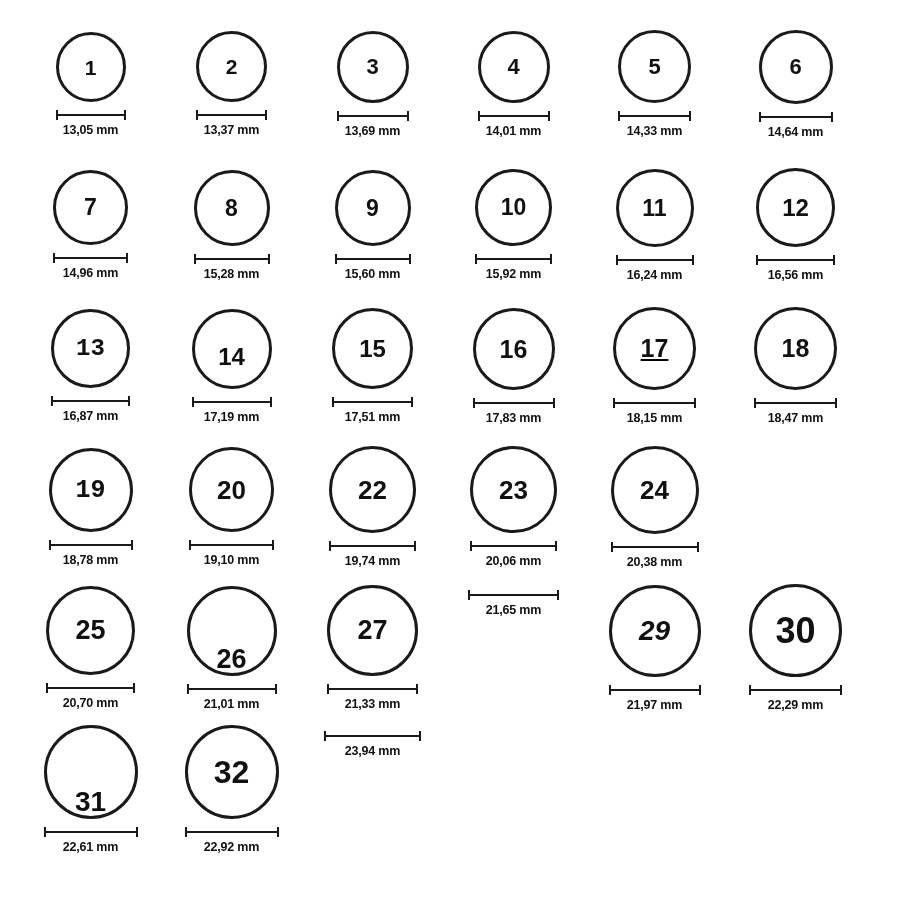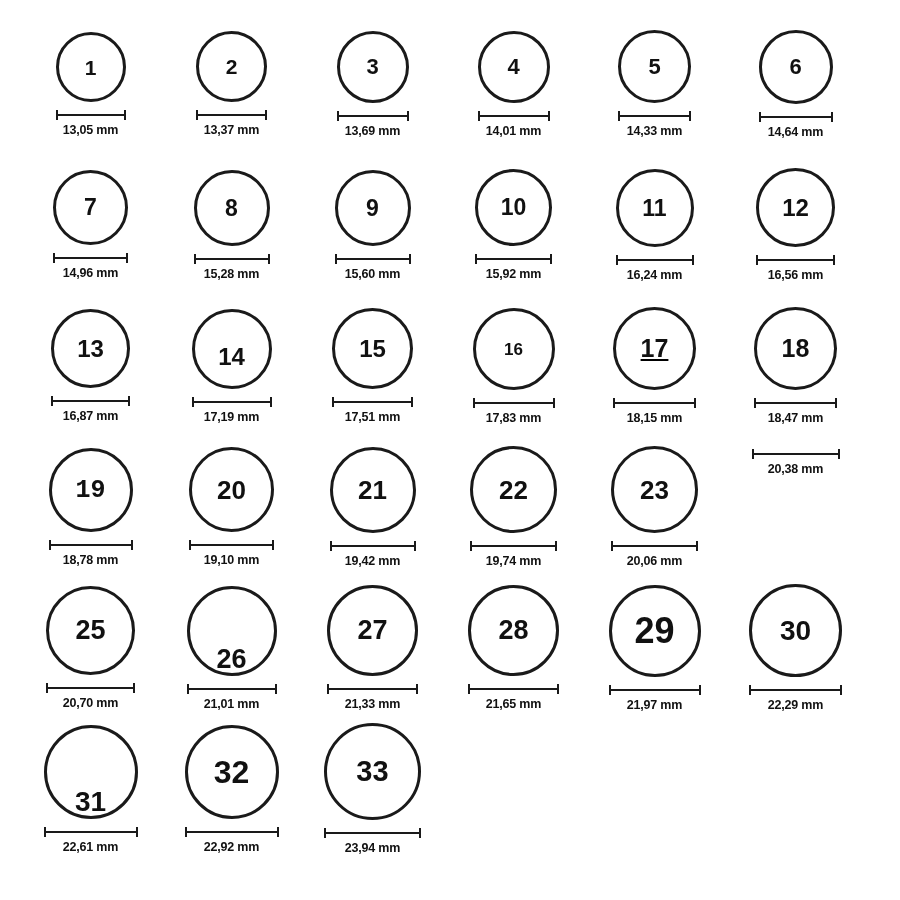--- a/index.html
+++ b/index.html
@@ -228,21 +228,21 @@
           <div class="bar" style="width: 79px;">
             <span class="tick left"></span>
             <span class="tick right"></span>
           </div>
         </div>
         <div class="mm">16,56 mm</div>
       </div>
     </div>
     <div class="row">
       <div class="cell">
-        <div class="ring" style="width: 79px; height: 79px; margin-top: 9px;">
+        <div class="ring" style="width: 79px; height: 79px; margin-top: 9px; font-family: Liberation Mono, monospace;">
           <span class="ring-label" style="font-size: 24px;">13</span>
         </div>
         <div class="measure">
           <div class="bar" style="width: 79px;">
             <span class="tick left"></span>
             <span class="tick right"></span>
           </div>
         </div>
         <div class="mm">16,87 mm</div>
       </div>
@@ -265,21 +265,21 @@
         <div class="measure">
           <div class="bar" style="width: 81px;">
             <span class="tick left"></span>
             <span class="tick right"></span>
           </div>
         </div>
         <div class="mm">17,51 mm</div>
       </div>
       <div class="cell">
         <div class="ring" style="width: 82px; height: 82px; margin-top: 8px;">
-          <span class="ring-label" style="font-size: 17px;">16</span>
+          <span class="ring-label" style="font-size: 25px;">16</span>
         </div>
         <div class="measure">
           <div class="bar" style="width: 82px;">
             <span class="tick left"></span>
             <span class="tick right"></span>
           </div>
         </div>
         <div class="mm">17,83 mm</div>
       </div>
       <div class="cell">
@@ -326,32 +326,20 @@
         </div>
         <div class="measure">
           <div class="bar" style="width: 85px;">
             <span class="tick left"></span>
             <span class="tick right"></span>
           </div>
         </div>
         <div class="mm">19,10 mm</div>
       </div>
       <div class="cell">
-        <div class="ring" style="width: 86px; height: 86px; margin-top: 6px;">
-          <span class="ring-label" style="font-size: 26px;">21</span>
-        </div>
-        <div class="measure">
-          <div class="bar" style="width: 86px;">
-            <span class="tick left"></span>
-            <span class="tick right"></span>
-          </div>
-        </div>
-        <div class="mm">19,42 mm</div>
-      </div>
-      <div class="cell">
         <div class="ring" style="width: 87px; height: 87px; margin-top: 5px;">
           <span class="ring-label" style="font-size: 26px;">22</span>
         </div>
         <div class="measure">
           <div class="bar" style="width: 87px;">
             <span class="tick left"></span>
             <span class="tick right"></span>
           </div>
         </div>
         <div class="mm">19,74 mm</div>
@@ -362,20 +350,23 @@
         </div>
         <div class="measure">
           <div class="bar" style="width: 87px;">
             <span class="tick left"></span>
             <span class="tick right"></span>
           </div>
         </div>
         <div class="mm">20,06 mm</div>
       </div>
       <div class="cell">
+        <div class="ring" style="width: 88px; height: 88px; margin-top: 5px;">
+          <span class="ring-label" style="font-size: 26px;">24</span>
+        </div>
         <div class="measure">
           <div class="bar" style="width: 88px;">
             <span class="tick left"></span>
             <span class="tick right"></span>
           </div>
         </div>
         <div class="mm">20,38 mm</div>
       </div>
     </div>
     <div class="row">
@@ -409,46 +400,43 @@
         </div>
         <div class="measure">
           <div class="bar" style="width: 91px;">
             <span class="tick left"></span>
             <span class="tick right"></span>
           </div>
         </div>
         <div class="mm">21,33 mm</div>
       </div>
       <div class="cell">
-        <div class="ring" style="width: 91px; height: 91px; margin-top: 3px;">
-          <span class="ring-label" style="font-size: 27px;">28</span>
-        </div>
         <div class="measure">
           <div class="bar" style="width: 91px;">
             <span class="tick left"></span>
             <span class="tick right"></span>
           </div>
         </div>
         <div class="mm">21,65 mm</div>
       </div>
       <div class="cell">
         <div class="ring" style="width: 92px; height: 92px; margin-top: 3px;">
-          <span class="ring-label" style="font-size: 36px;">29</span>
+          <span class="ring-label" style="font-size: 28px; font-style: italic;">29</span>
         </div>
         <div class="measure">
           <div class="bar" style="width: 92px;">
             <span class="tick left"></span>
             <span class="tick right"></span>
           </div>
         </div>
         <div class="mm">21,97 mm</div>
       </div>
       <div class="cell">
         <div class="ring" style="width: 93px; height: 93px; margin-top: 2px;">
-          <span class="ring-label" style="font-size: 28px;">30</span>
+          <span class="ring-label" style="font-size: 36px;">30</span>
         </div>
         <div class="measure">
           <div class="bar" style="width: 93px;">
             <span class="tick left"></span>
             <span class="tick right"></span>
           </div>
         </div>
         <div class="mm">22,29 mm</div>
       </div>
     </div>
@@ -471,23 +459,20 @@
         </div>
         <div class="measure">
           <div class="bar" style="width: 94px;">
             <span class="tick left"></span>
             <span class="tick right"></span>
           </div>
         </div>
         <div class="mm">22,92 mm</div>
       </div>
       <div class="cell">
-        <div class="ring" style="width: 97px; height: 97px; margin-top: 0px;">
-          <span class="ring-label" style="font-size: 29px;">33</span>
-        </div>
         <div class="measure">
           <div class="bar" style="width: 97px;">
             <span class="tick left"></span>
             <span class="tick right"></span>
           </div>
         </div>
         <div class="mm">23,94 mm</div>
       </div>
     </div>
   </div>

